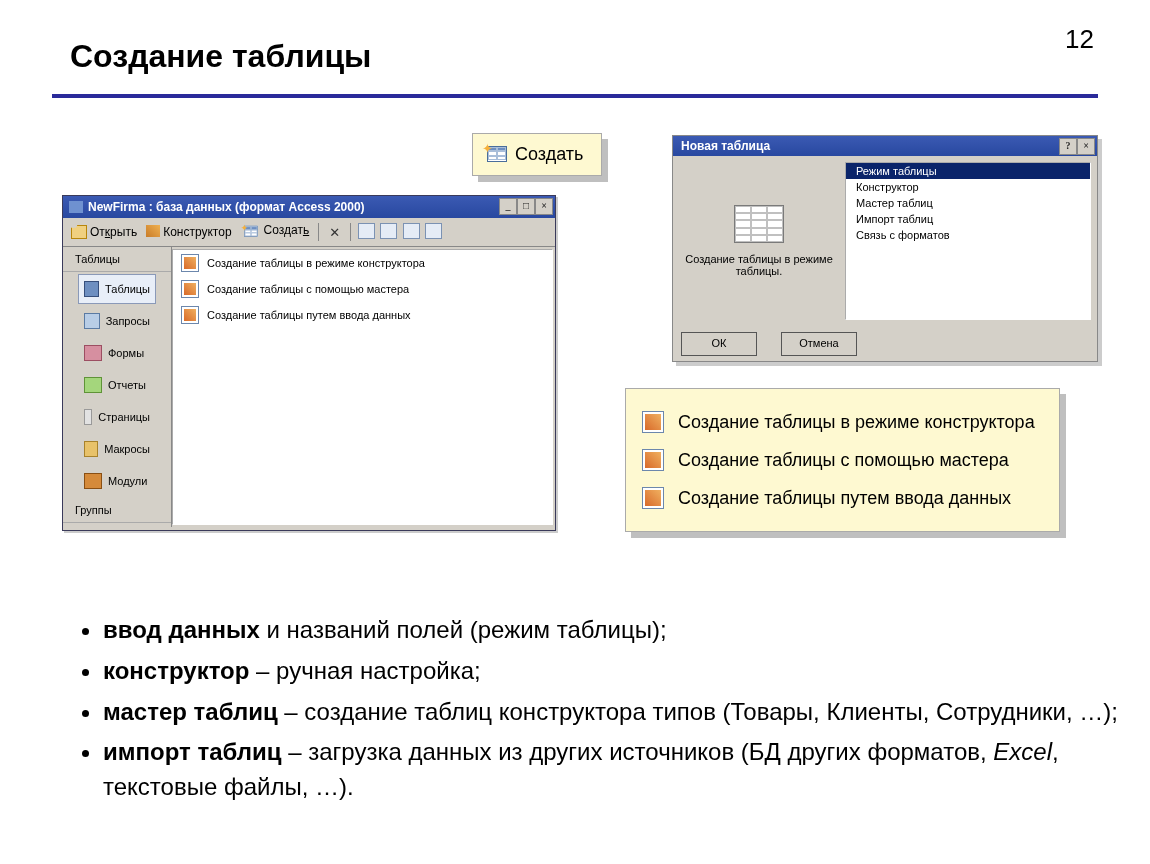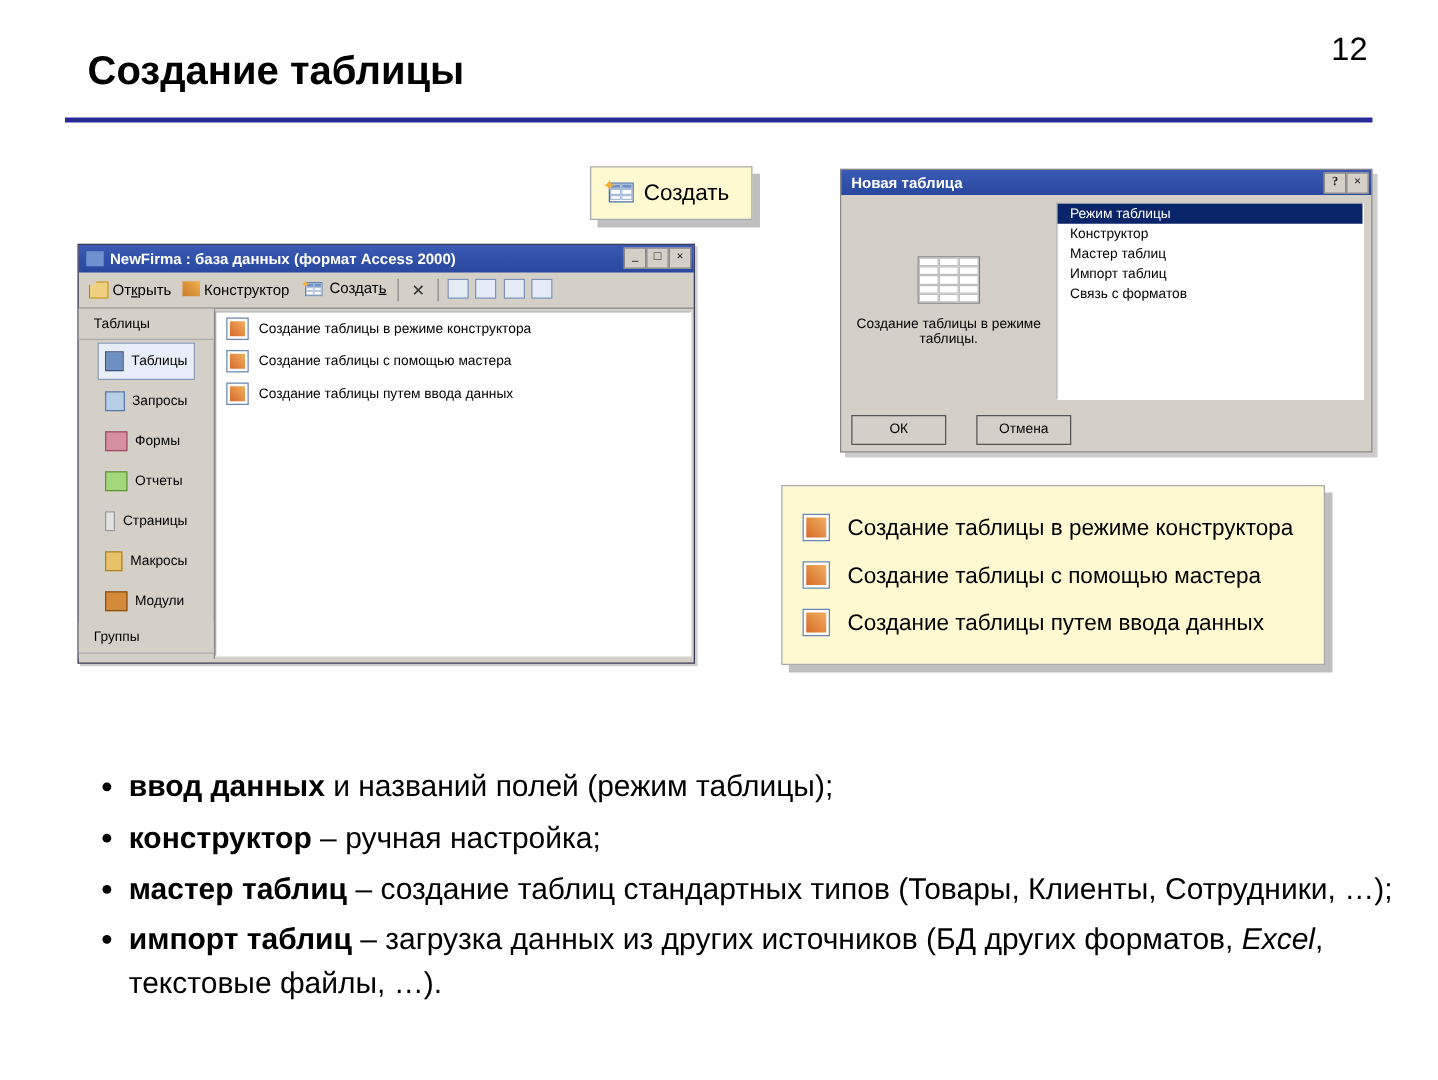--- a/index.html
+++ b/index.html
@@ -233,16 +233,16 @@
   <div class="row">
       <span class="wizicon" style="width:20px;height:20px"></span>
       <span>Создание таблицы путем ввода данных</span>
     </div>
 </div>
 
 <div class="bullets">
   <ul>
     <li><span class="bold">ввод данных</span><span> и названий полей (режим таблицы);</span></li>
     <li><span class="bold">конструктор</span><span> – ручная настройка;</span></li>
-    <li><span class="bold">мастер таблиц</span><span> – создание таблиц стандартных типов (Товары, Клиенты, Сотрудники, …);</span></li>
+    <li><span class="bold">мастер таблиц</span><span> – создание таблиц конструктора типов (Товары, Клиенты, Сотрудники, …);</span></li>
     <li><span class="bold">импорт таблиц</span><span> – загрузка данных из других источников (БД других форматов, </span><em>Excel</em><span>, текстовые файлы, …).</span></li>
   </ul>
 </div>
 
 </body></html>

